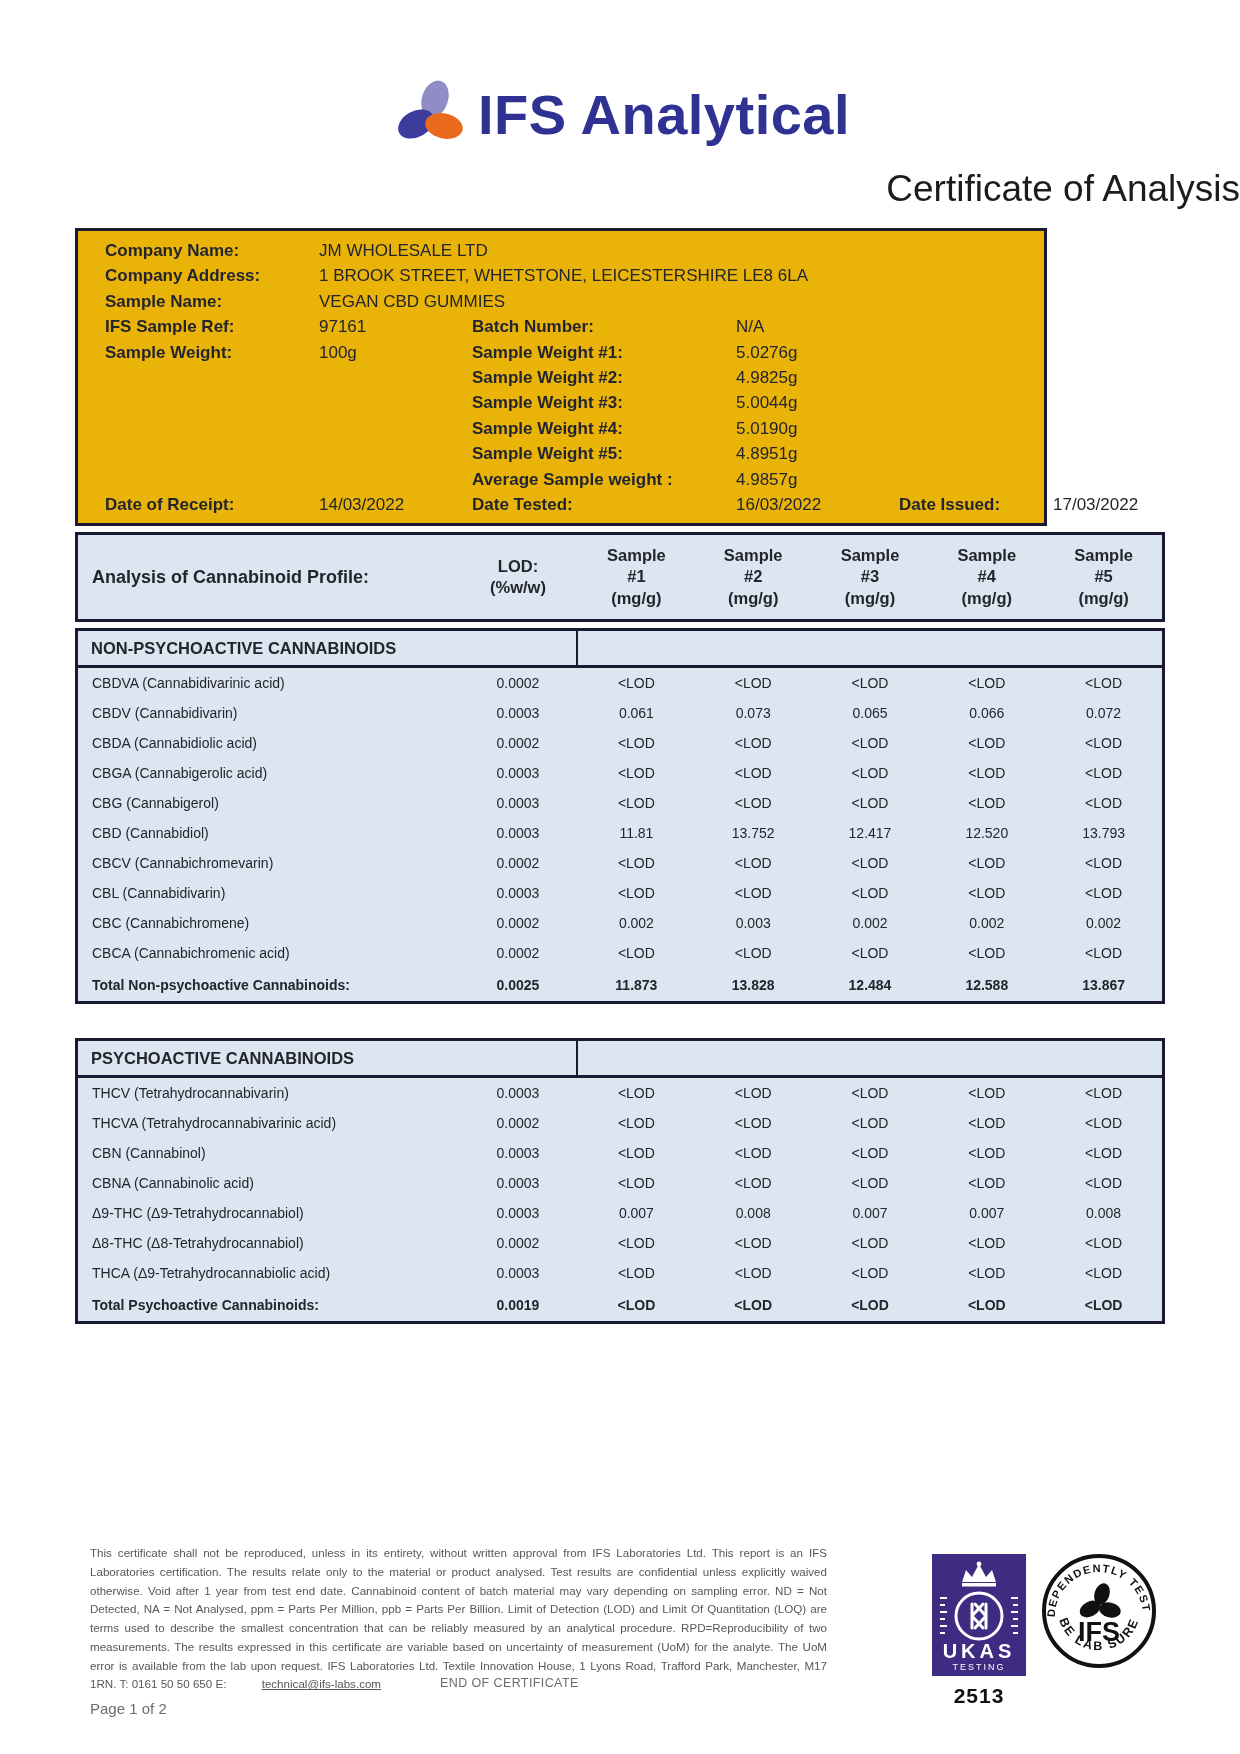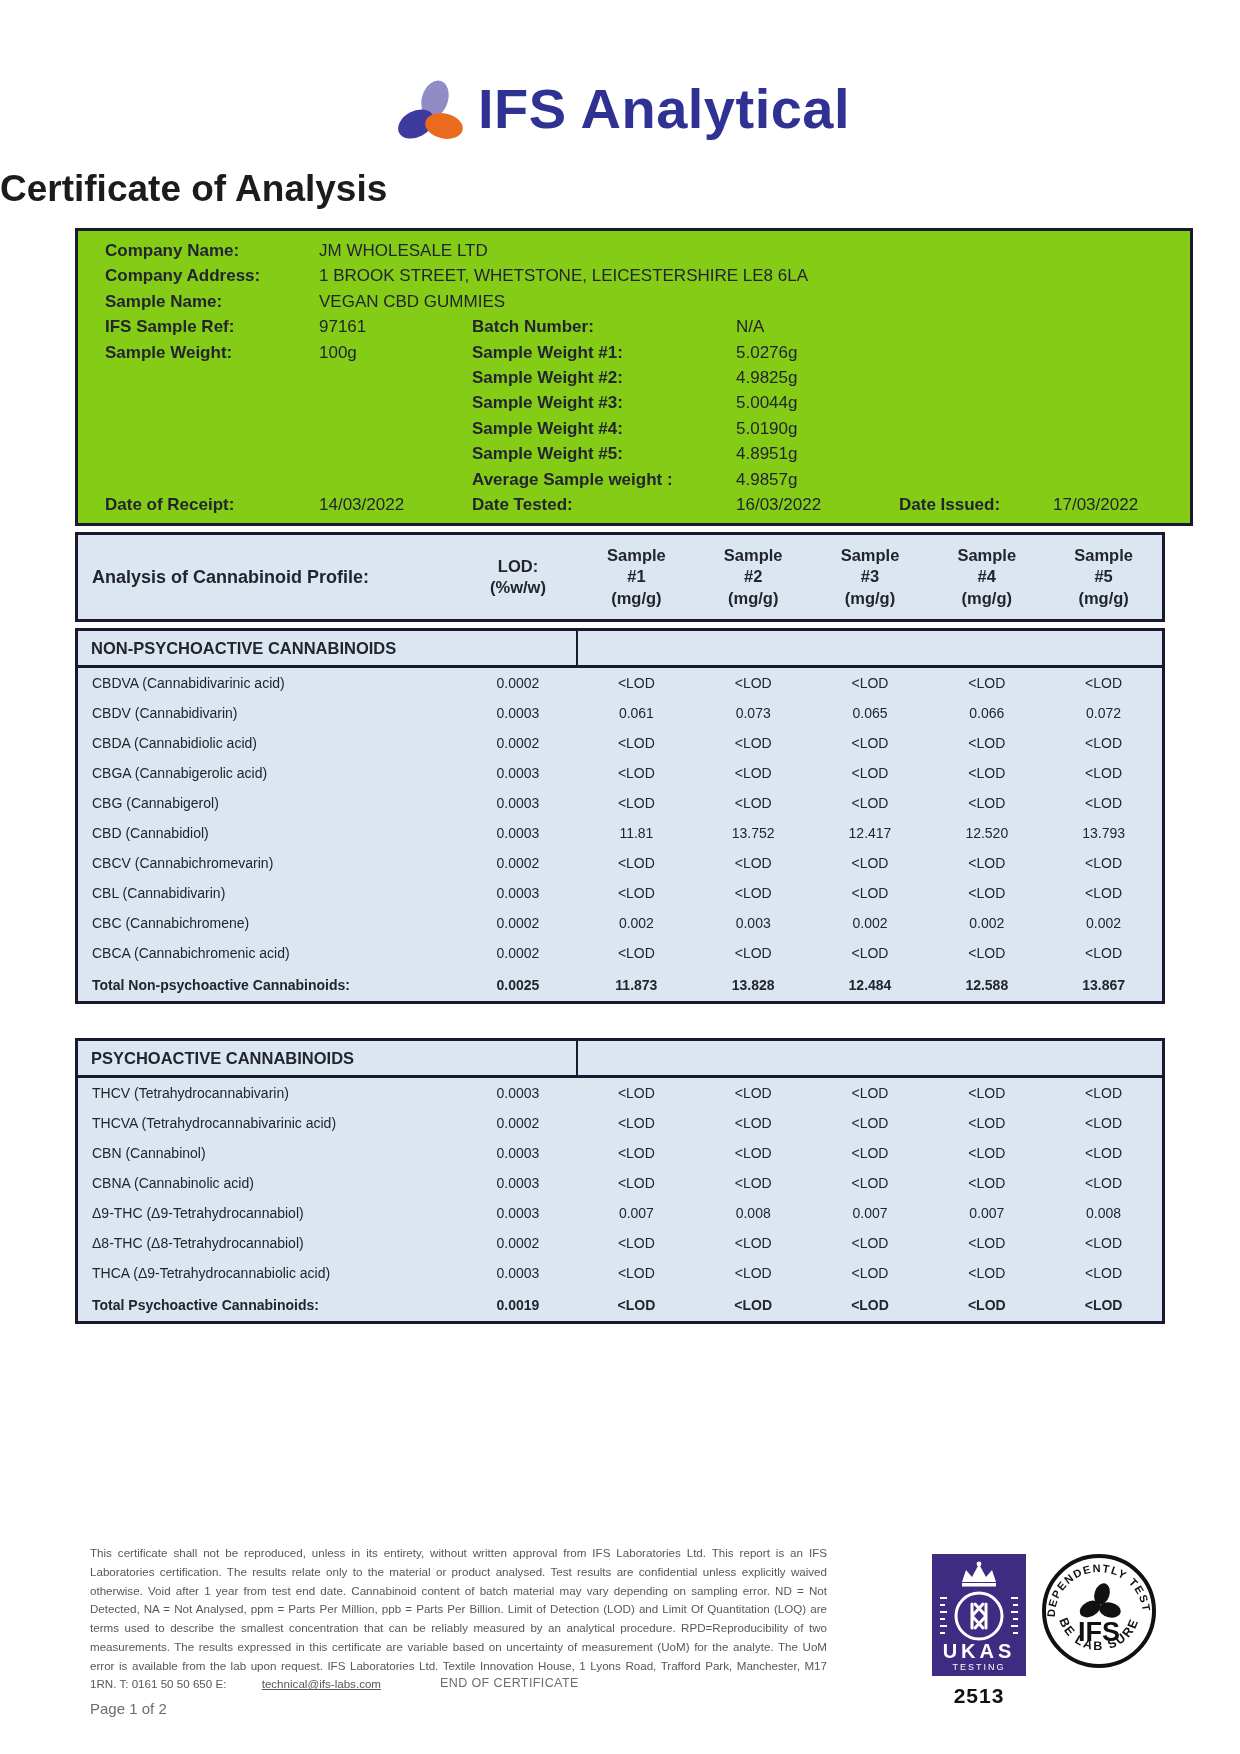--- a/index.html
+++ b/index.html
@@ -2,27 +2,27 @@
 <html><head>
 <meta charset="utf-8">
 <style>
   html,body{margin:0;padding:0;}
   body{
     width:1240px;height:1754px;position:relative;overflow:hidden;
     background:#ffffff;color:#23252e;
     font-family:"Liberation Sans", sans-serif;
   }
   
-  .brand-row{display:flex;justify-content:center;gap:12px;padding-top:76px;}
+  .brand-row{display:flex;justify-content:center;align-items:center;gap:12px;padding-top:76px;}
   .brand-name{font-size:56px;font-weight:bold;color:#2f3193;letter-spacing:0.5px;}
-  .doc-title{text-align:left;font-size:37px;font-weight:700;color:#1c1c1c;margin-top:16px;}
+  .doc-title{text-align:right;font-size:37px;font-weight:400;color:#1c1c1c;margin-top:16px;}
   
   .info-box{
-    position:absolute;left:75px;top:228px;width:1118px;box-sizing:border-box;
-    border:3px solid #191932;background:#84cc16;
+    position:absolute;left:75px;top:228px;width:972px;box-sizing:border-box;
+    border:3px solid #191932;background:#eab308;
     padding:7px 10px 6px 27px;font-size:17px;line-height:25.4px;
   }
   .irow{display:flex;}
   .lbl{font-weight:bold;}
   .w1{width:214px;flex:none;} .w2{width:153px;flex:none;}
   .w3{width:264px;flex:none;} .w4{width:163px;flex:none;}
   .w5{width:154px;flex:none;}
   .sw-left{width:367px;flex:none;display:flex;align-items:flex-start;}
   
   .atable{position:absolute;left:75px;top:532px;width:1090px;}

